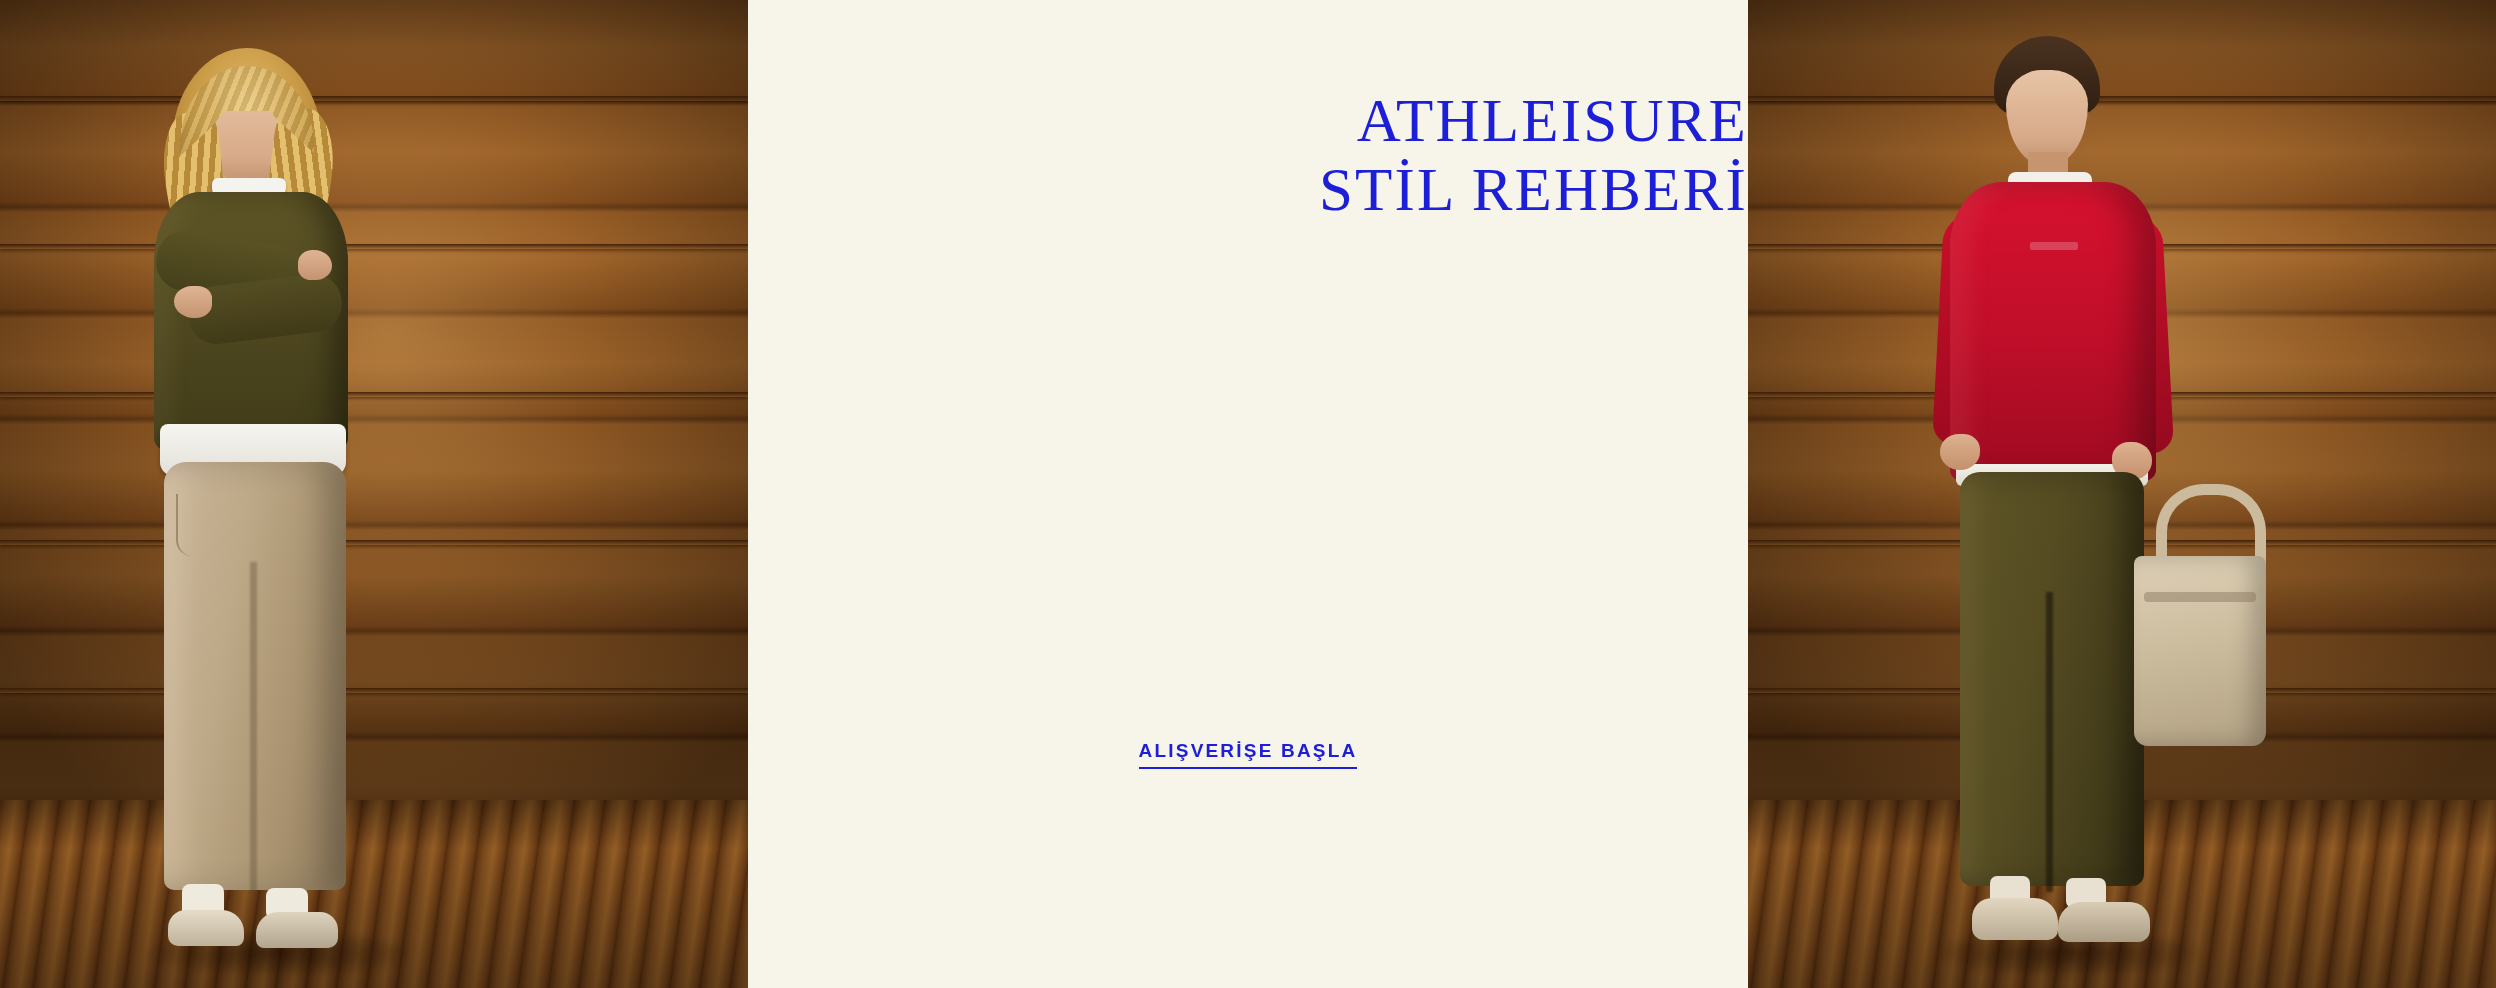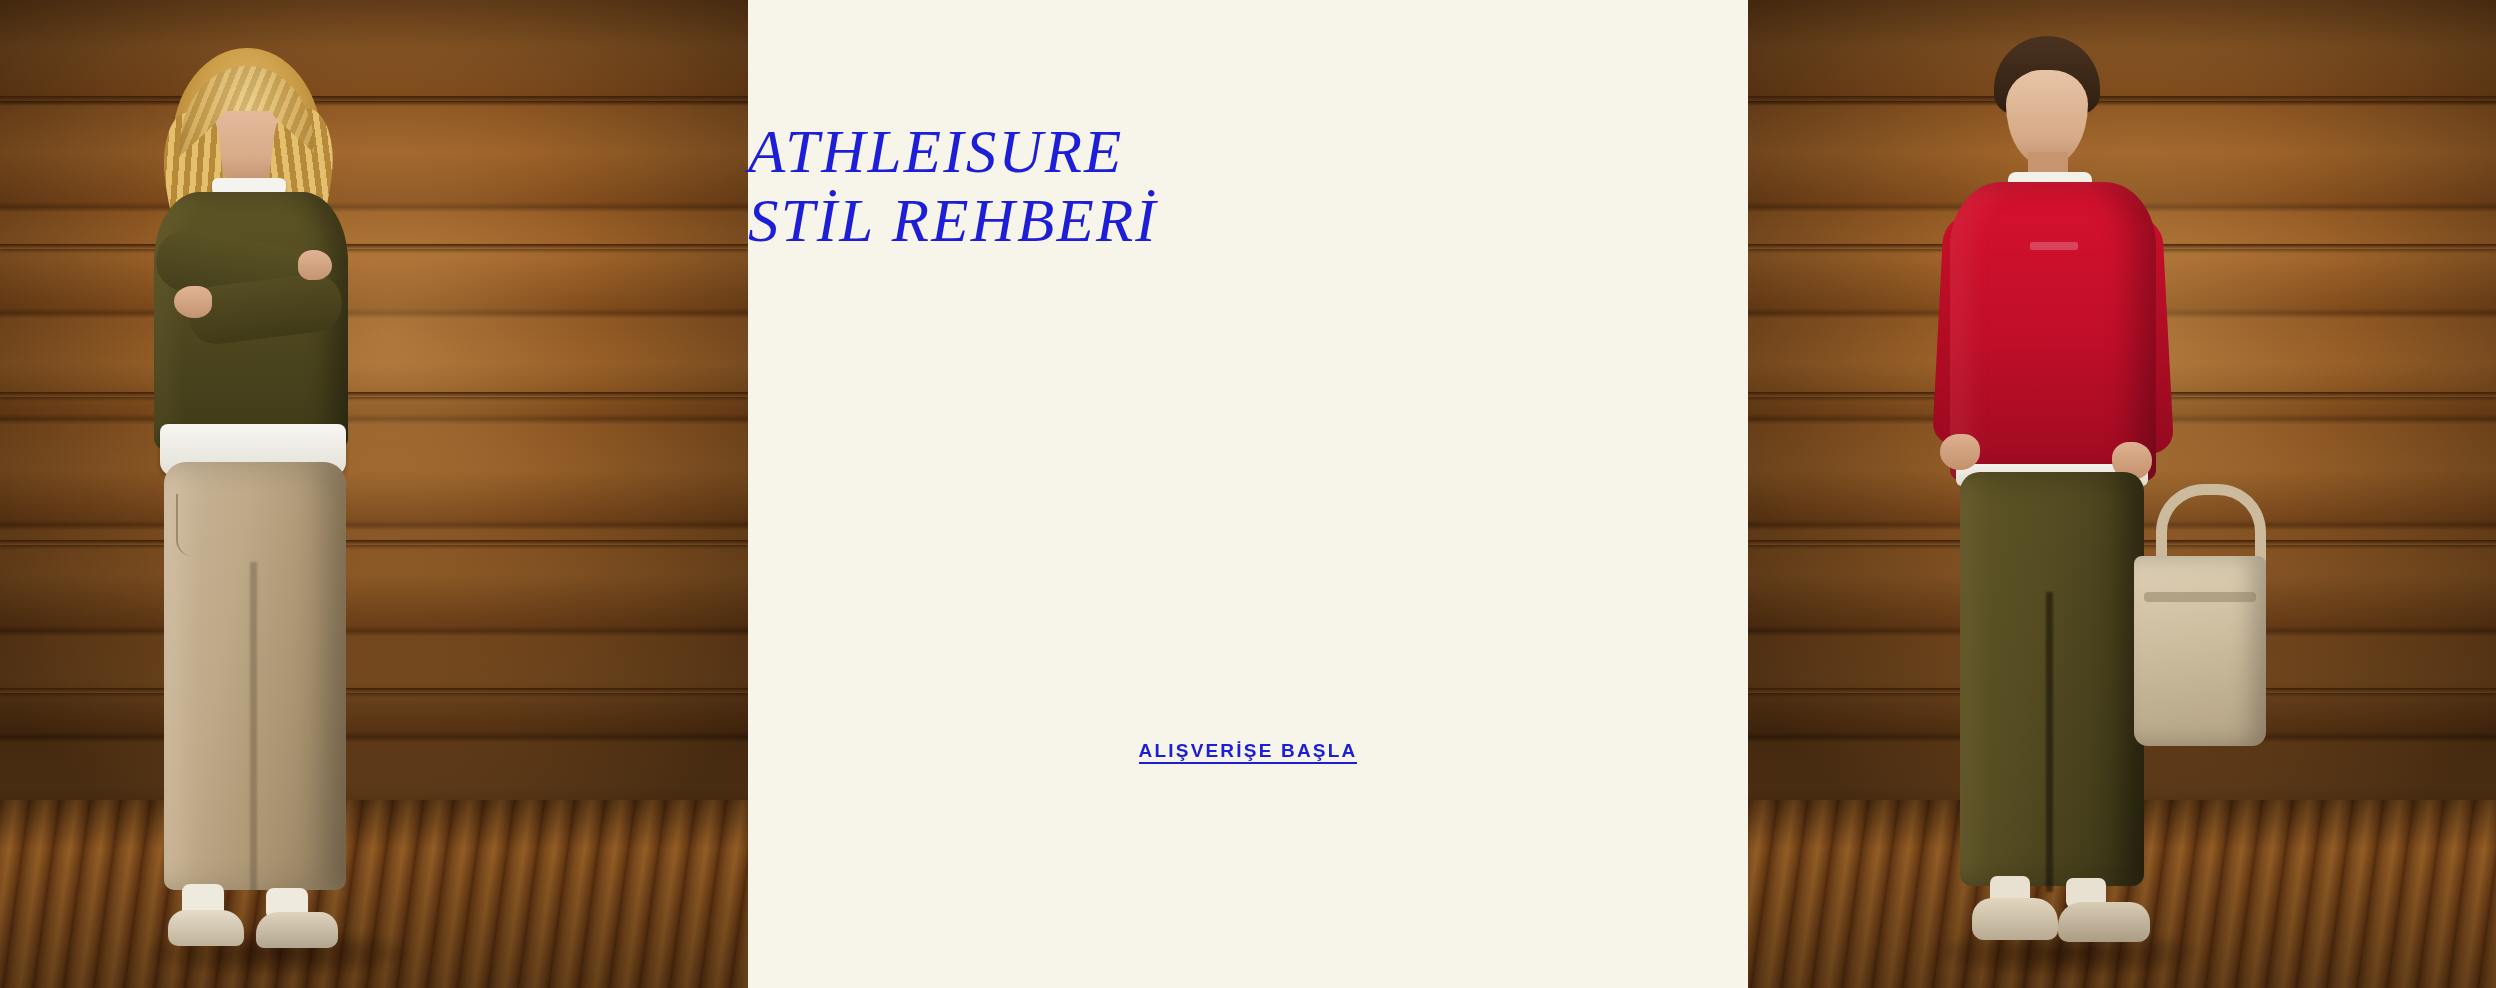--- a/index.html
+++ b/index.html
@@ -310,23 +310,22 @@
   .copy-panel {
     flex: 1 1 auto;
     background: #f7f4e9;
     display: flex;
     flex-direction: column;
     align-items: center;
     position: relative;
   }
   .copy-inner {
     width: 100%;
-    text-align: left;
-    margin-top: 118px;
-    font-style: italic;
+    text-align: right;
+    margin-top: 87px;
   }
   .headline {
     font-family: "Liberation Serif", "DejaVu Serif", serif;
     color: #1d1ed8;
     font-size: 61px;
     line-height: 1.13;
     letter-spacing: 2.2px;
     font-weight: 400;
     margin: 0;
     white-space: pre-line;
@@ -348,20 +347,21 @@
     text-align: center;
   }
   .cta {
     display: inline-block;
     color: #1d1ed8;
     font-size: 19px;
     font-weight: bold;
     letter-spacing: 2.2px;
     text-decoration: none;
     border-bottom: 2px solid #1d1ed8;
+    padding-bottom: 5px;
     cursor: pointer;
   }
 </style>
 </head>
 <body>
 
 <div class="banner">
 
   <div class="photo">
     <div class="wall"></div>

